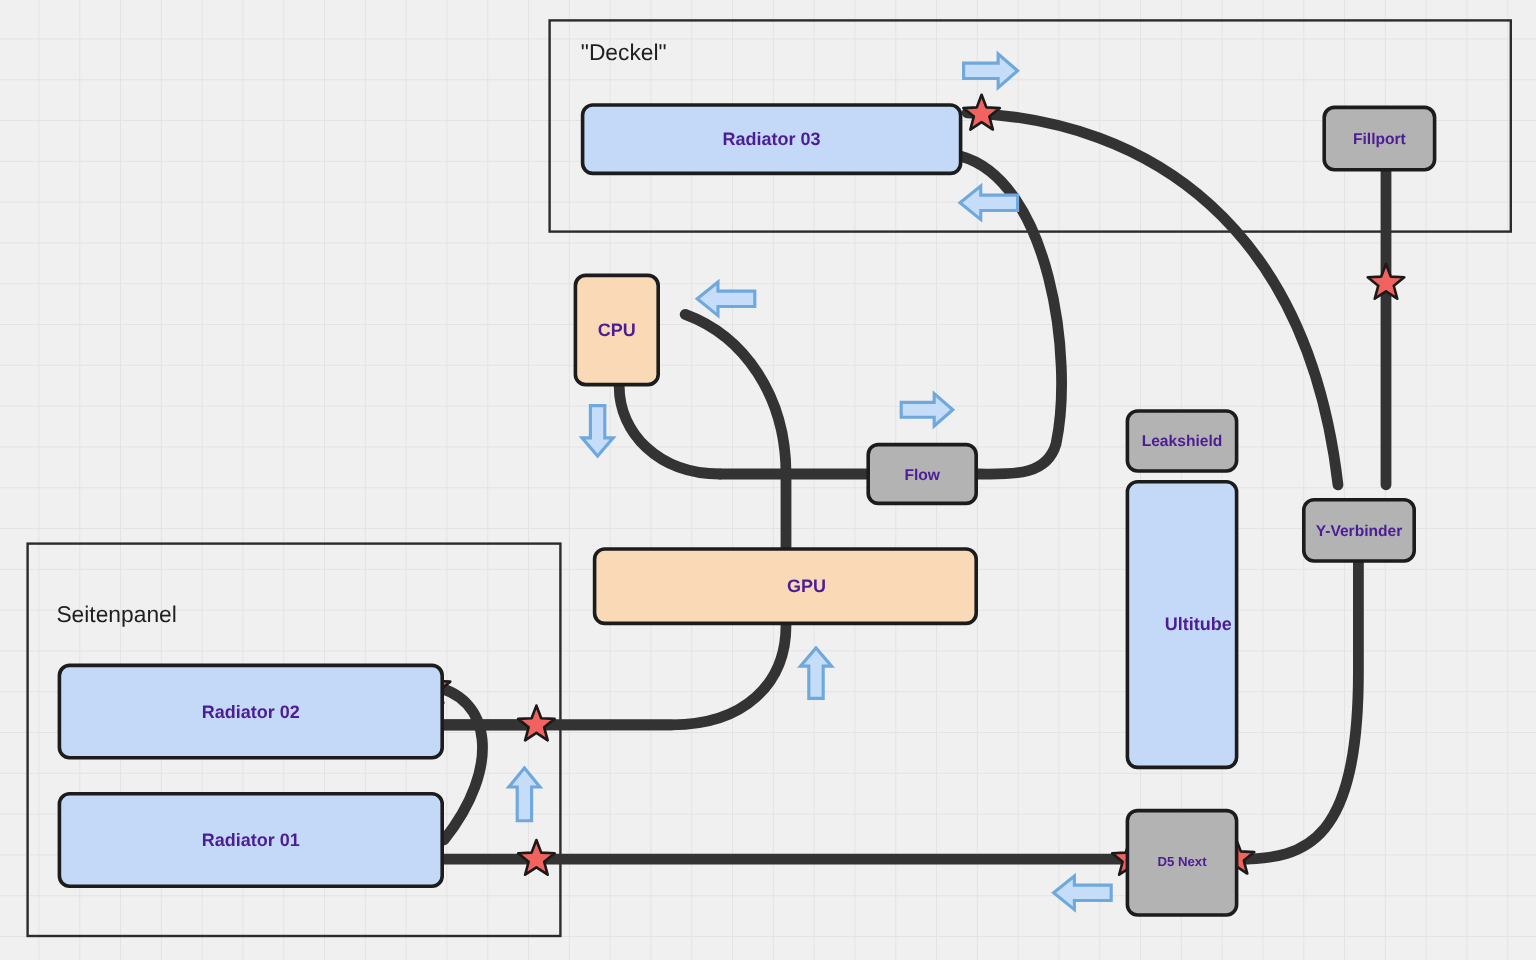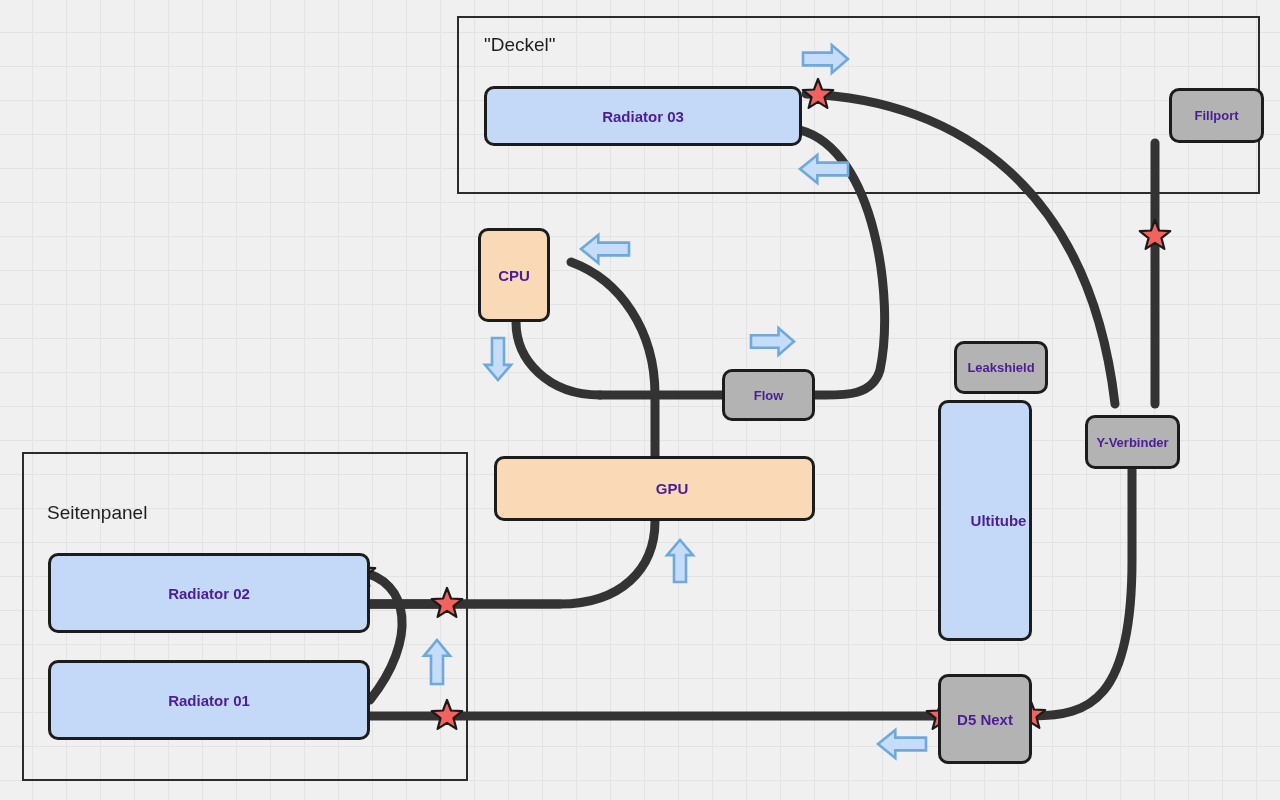--- a/index.html
+++ b/index.html
@@ -104,34 +104,34 @@
       </div>
       <div class="node node-orange" style="left: 478px; top: 228px; width: 72px; height: 94px;">
         <span class="node-label" style="font-size: 15px;">CPU</span>
       </div>
       <div class="node node-orange" style="left: 494px; top: 456px; width: 321px; height: 65px; padding-left: 35px;">
         <span class="node-label" style="font-size: 15px;">GPU</span>
       </div>
       <div class="node node-gray" style="left: 722px; top: 369px; width: 93px; height: 52px;">
         <span class="node-label" style="font-size: 13px;">Flow</span>
       </div>
-      <div class="node node-gray" style="left: 1169px; top: 88px; width: 95px; height: 55px;">
+      <div class="node node-gray" style="left: 1102px; top: 88px; width: 95px; height: 55px;">
         <span class="node-label" style="font-size: 13px;">Fillport</span>
       </div>
-      <div class="node node-gray" style="left: 938px; top: 341px; width: 94px; height: 53px; margin-left: 16px;">
+      <div class="node node-gray" style="left: 938px; top: 341px; width: 94px; height: 53px;">
         <span class="node-label" style="font-size: 13px;">Leakshield</span>
       </div>
       <div class="node node-blue" style="left: 938px; top: 400px; width: 94px; height: 241px; padding-left: 27px;">
         <span class="node-label" style="font-size: 15px;">Ultitube</span>
       </div>
       <div class="node node-gray" style="left: 1085px; top: 415px; width: 95px; height: 54px;">
         <span class="node-label" style="font-size: 13px;">Y-Verbinder</span>
       </div>
       <div class="node node-gray" style="left: 938px; top: 674px; width: 94px; height: 90px;">
-        <span class="node-label" style="font-size: 15px;">D5 Next</span>
+        <span class="node-label" style="font-size: 11px;">D5 Next</span>
       </div>
       <div class="node node-blue" style="left: 48px; top: 553px; width: 322px; height: 80px;">
         <span class="node-label" style="font-size: 15px;">Radiator 02</span>
       </div>
       <div class="node node-blue" style="left: 48px; top: 660px; width: 322px; height: 80px;">
         <span class="node-label" style="font-size: 15px;">Radiator 01</span>
       </div>
     </div>
 
 </div>

